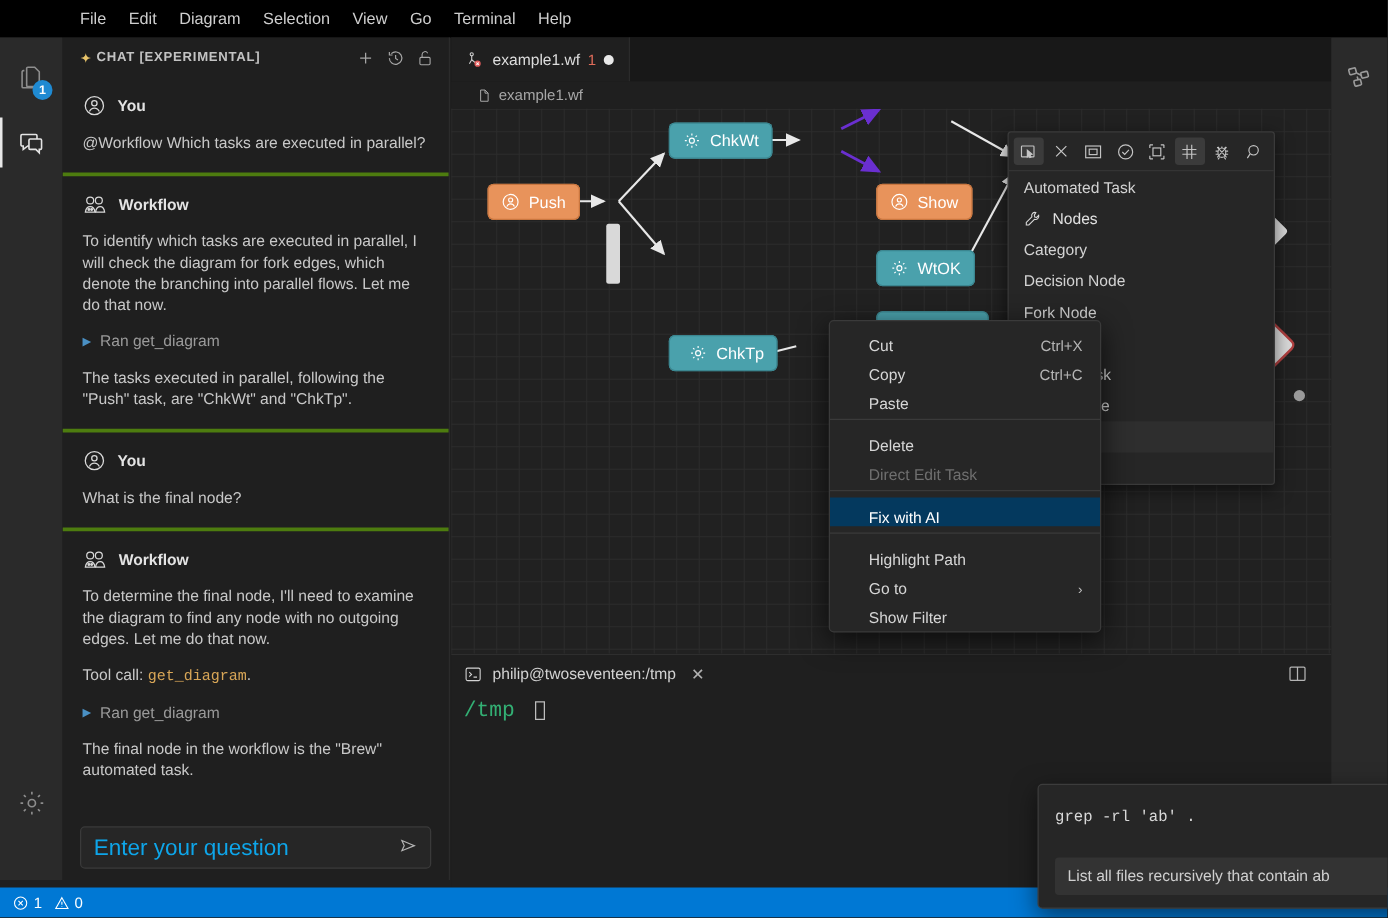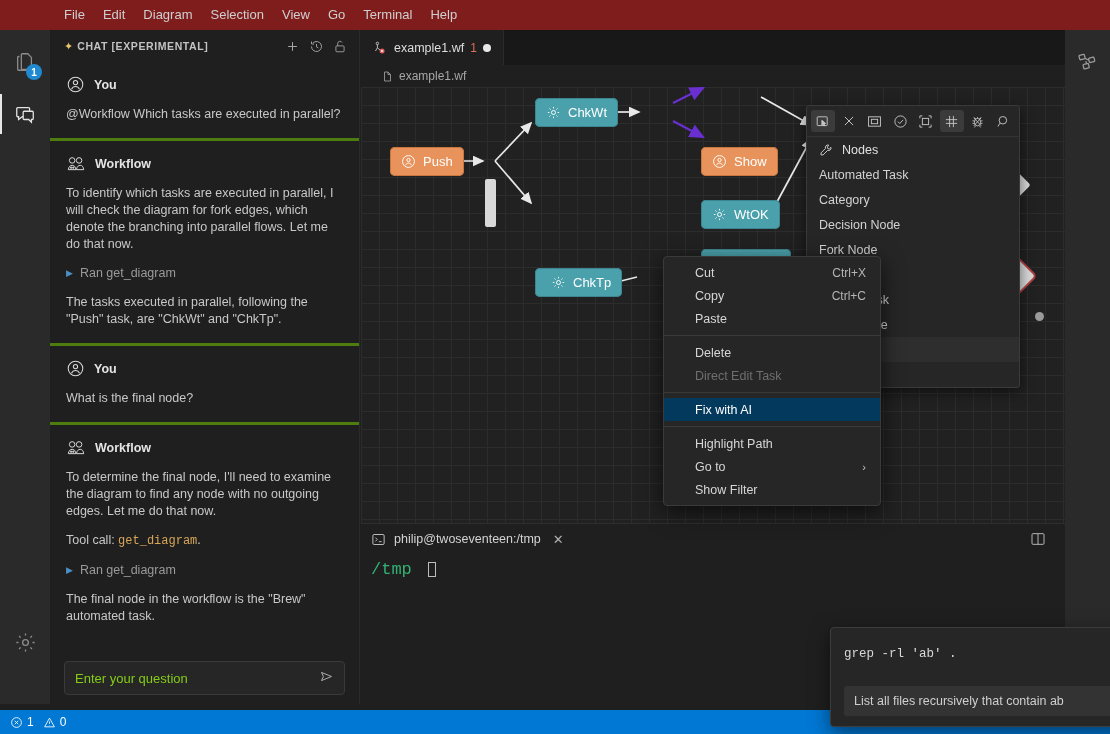--- a/index.html
+++ b/index.html
@@ -8,21 +8,21 @@
     background: #1f1f1f;
     font-family: "Liberation Sans", sans-serif;
     color: #cccccc;
     overflow: hidden;
   }
   #app { position: relative; width: 1110px; height: 734px; }
 
   
   .menubar {
     position: absolute; left: 0; top: 0; width: 1110px; height: 30px;
-    background: #7f1d1d; display: flex; align-items: center;
+    background: #000000; display: flex; align-items: center;
   }
   .menubar .mspacer { width: 55px; height: 100%; }
   .menu-item {
     padding: 3px 9px; font-size: 13px; color: #cfcfcf; line-height: 16px;
     cursor: default;
   }
 
   
   .activitybar {
     position: absolute; left: 0; top: 30px; width: 50px; height: 674px;
@@ -77,21 +77,21 @@
   .msg-body p:last-child { margin-bottom: 0; }
   .toolrun { display: flex; align-items: center; gap: 7px; color: #9a9a9a; font-size: 12.5px; }
   .tri { color: #4a90c4; font-size: 9px; }
   .code { font-family: Liberation Mono, monospace; color: #d8a657; font-size: 12px; }
 
   .chat-input-wrap { flex: 0 0 52px; padding: 0 14px; display: flex; align-items: center; }
   .chat-input {
     width: 100%; height: 34px; background: #262626; border: 1px solid #3a3a3a;
     border-radius: 4px; display: flex; align-items: center; padding: 0 10px;
   }
-  .chat-input .ph { flex: 1; font-size: 13px; color: #84cc16; }
+  .chat-input .ph { flex: 1; font-size: 18px; color: #0ea5e9; }
   .sendglyph { color: #b5b5b5; font-size: 14px; }
 
   
   .editor {
     position: absolute; left: 361px; top: 30px; width: 704px; height: 674px;
     background: #1f1f1f;
   }
   .tabbar { height: 35px; background: #181818; display: flex; align-items: stretch; }
   .tab {
     display: flex; align-items: center; gap: 6px; padding: 0 12px;
@@ -164,21 +164,21 @@
   .pal-row.head { color: #e0e0e0; }
   .pal-row.hl { background: #2e2e2e; }
 
   
   .ctxmenu {
     position: absolute; left: 663px; top: 256px; width: 218px;
     background: #262626; border: 1px solid #3a3a3a; border-radius: 4px;
     box-shadow: 0 6px 22px rgba(0,0,0,.65); padding: 4px 0; z-index: 60;
   }
   .ctx-item {
-    height: 23px; display: flex; align-items: center; padding: 0 14px 0 31px;
+    height: 23px; display: flex; align-items: flex-end; padding: 0 14px 0 31px;
     font-size: 12.5px; color: #d6d6d6; position: relative;
   }
   .ctx-item .sc { margin-left: auto; color: #b5b5b5; font-size: 12px; }
   .ctx-item.dim { color: #6f6f6f; }
   .ctx-item.sel { background: #04395e; color: #fff; }
   .ctx-item .arrow { margin-left: auto; color: #c2c2c2; font-size: 11px; }
   .ctx-sep { height: 1px; background: #3a3a3a; margin: 5px 0; }
 
   
   .terminal {
@@ -571,29 +571,29 @@
             <path d="M12 7V5M9 8L7 5.5M15 8l2-2.5M7 11H4M7 15H4M17 11h3M17 15h3M9 19l-2 2.5M15 19l2 2.5M6 6l12 13M18 6L6 19"></path>
           </svg>
       </div>
       <div class="pal-tool">
         <svg width="15" height="15" viewBox="0 0 24 24" fill="none" stroke="currentColor" stroke-width="1.5">
             <circle cx="11" cy="10" r="6"></circle>
             <path d="M6.5 14.5L3 20"></path>
           </svg>
       </div>
     </div>
+    <div class="pal-row">
+        <span>Automated Task</span>
+      </div>
     <div class="pal-row head">
       <svg width="14" height="14" viewBox="0 0 24 24" fill="none" stroke="#d9d9d9" stroke-width="1.5">
         <path d="M16.5 3.5a4.5 4.5 0 0 0-5.4 5.8L3.5 17v3.5H7l7.7-7.7a4.5 4.5 0 0 0 5.8-5.4l-2.8 2.8-2.6-.6-.6-2.6z"></path>
       </svg>
       <span>Nodes</span>
     </div>
-    <div class="pal-row">
-        <span>Automated Task</span>
-      </div>
     <div class="pal-row">
         <span>Category</span>
       </div>
     <div class="pal-row">
         <span>Decision Node</span>
       </div>
     <div class="pal-row">
         <span>Fork Node</span>
       </div>
     <div class="pal-row">

